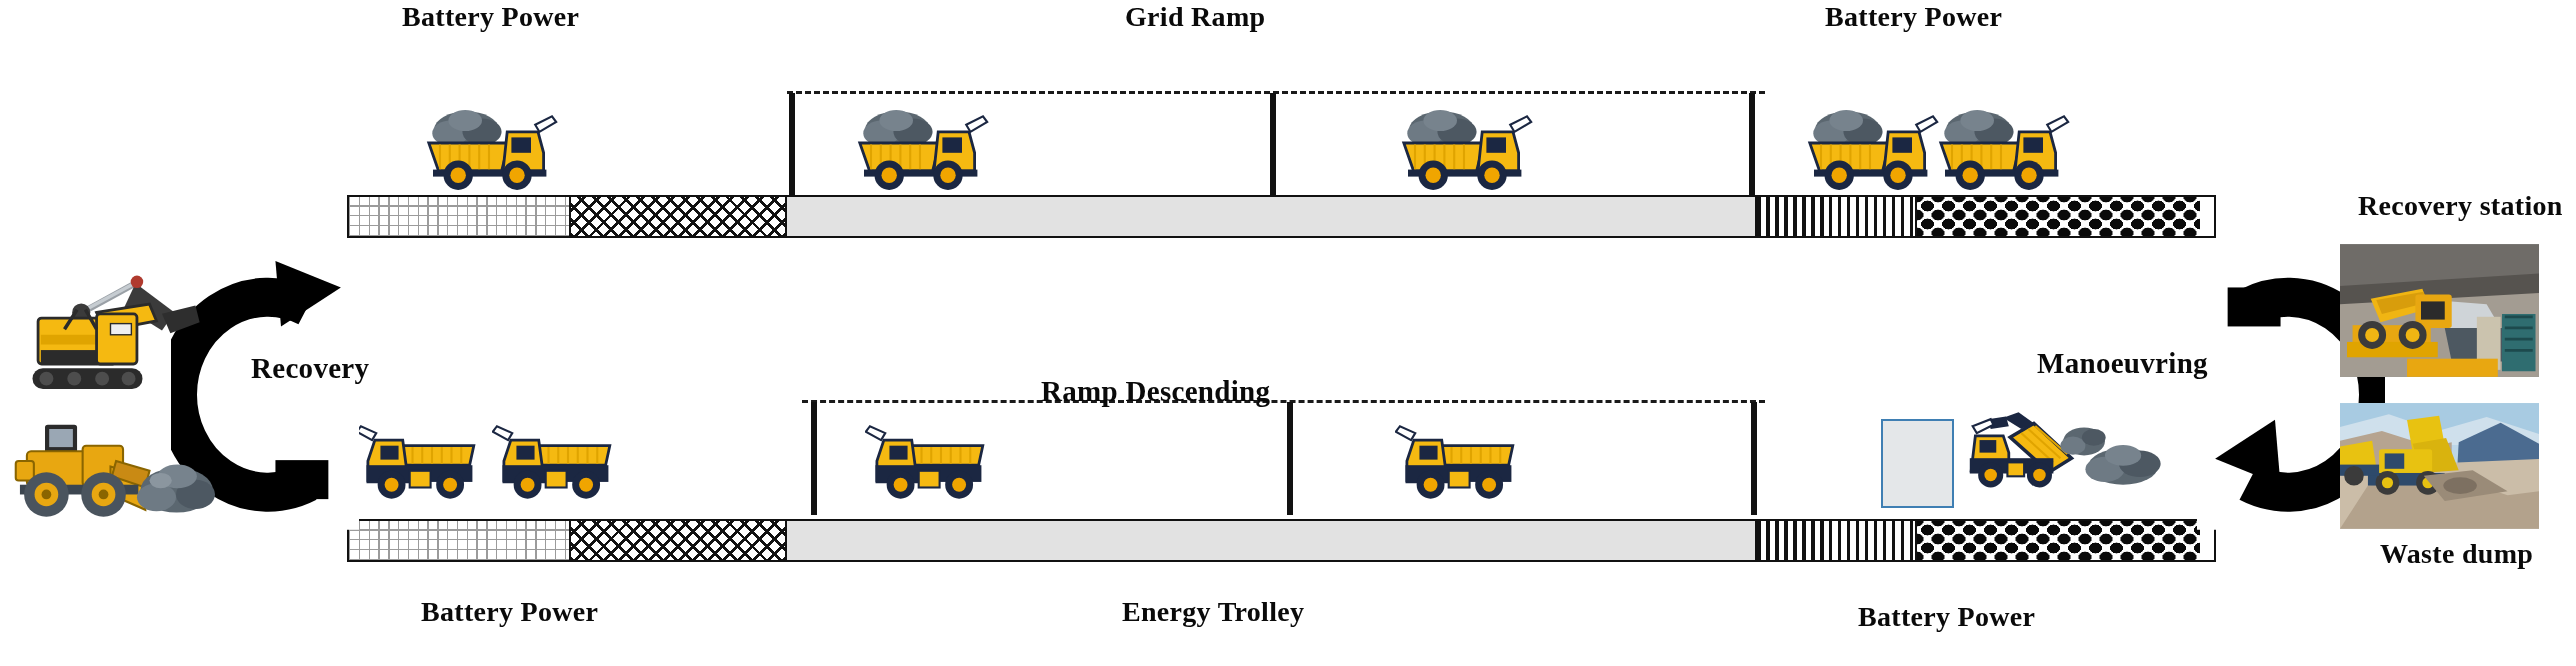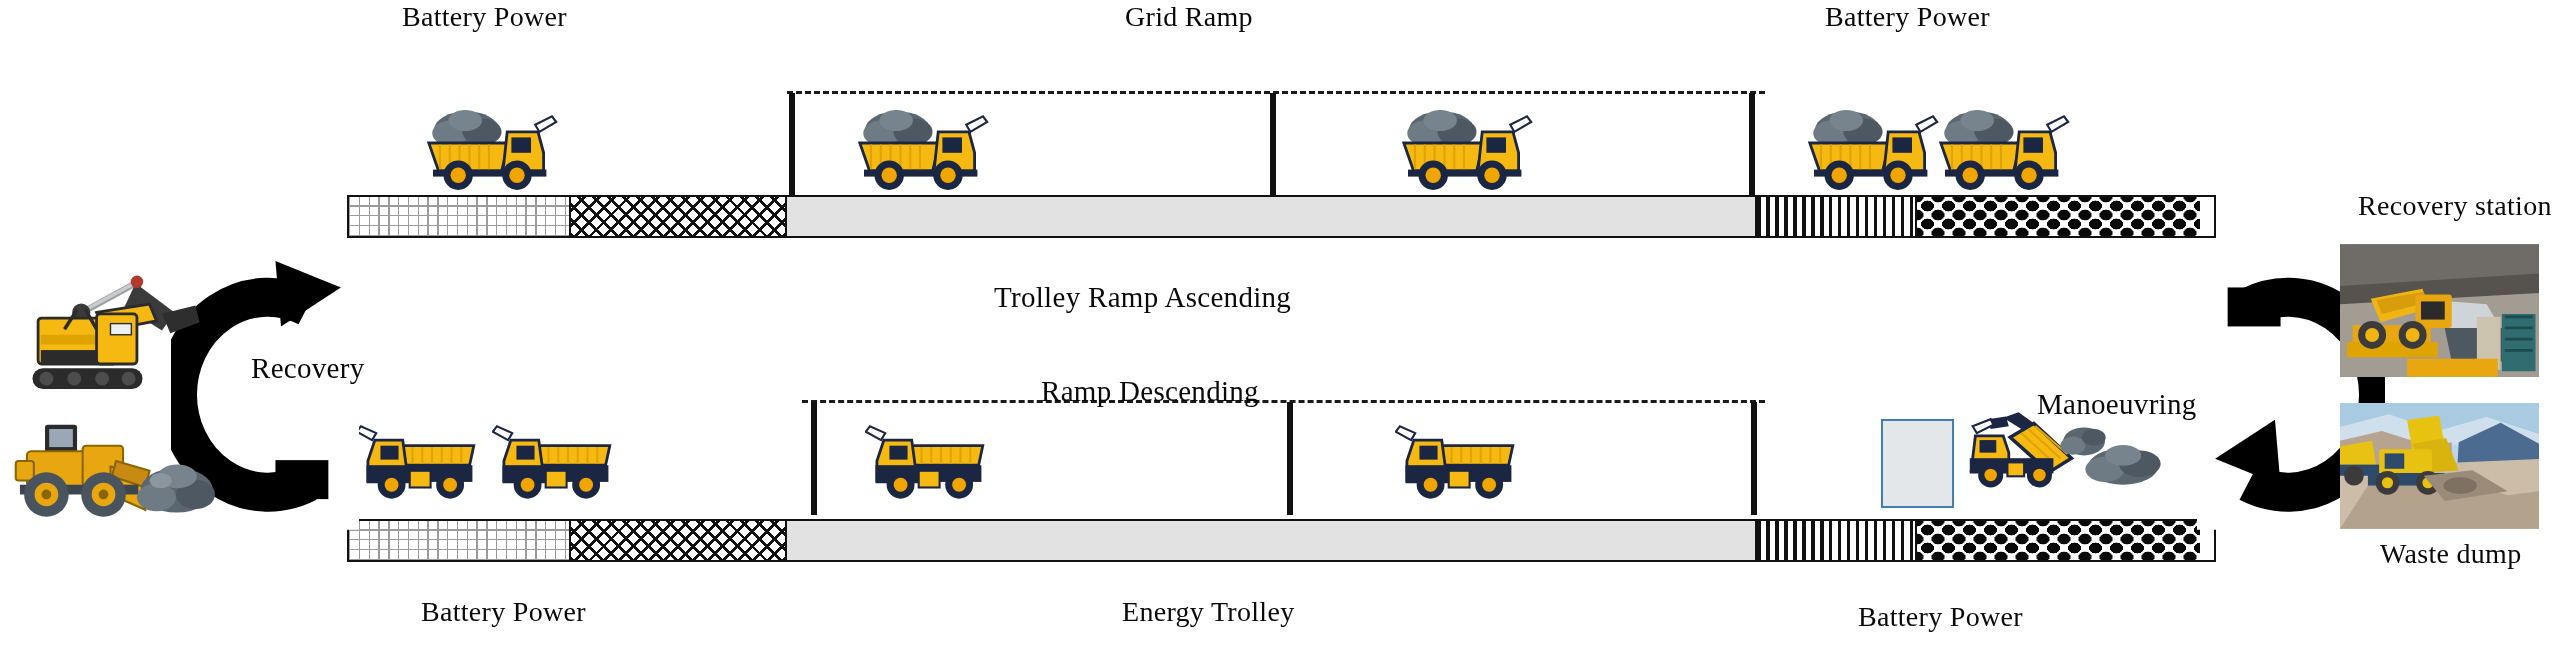--- a/index.html
+++ b/index.html
@@ -6,21 +6,21 @@
   html, body {
     width: 2576px; height: 667px;
     background: #ffffff;
     font-family: "Liberation Serif", "DejaVu Serif", serif;
     overflow: hidden;
   }
   #stage { position: relative; width: 2576px; height: 667px; }
 
   .lbl {
     position: absolute;
-    font-weight: normal;
+    font-weight: bold;
     color: #0a0a0a;
     white-space: nowrap;
     letter-spacing: 0.3px;
   }
   .lbl-xl { font-size: 28px; }
   .lbl-lg { font-size: 29px; }
 
   
   .bar {
     position: absolute;
@@ -206,21 +206,20 @@
   </svg>
 
   <div class="bar" style="left:347px; top:195px; width:1869px;">
     <div class="seg pat-grid" style="width:220px;"></div>
     <div class="seg pat-hatch" style="width:216px;"></div>
     <div class="seg pat-plain" style="width:970px;"></div>
     <div class="seg pat-vstripe" style="width:160px;"></div>
     <div class="seg pat-dots" style="width:285px;"></div>
   </div>
 
-  <div class="lbl lbl-lg" style="left:994px; top:281px;">Trolley  Ramp Ascending</div>
 
   <div class="cat-line" style="left:802px; top:400px; width:963px;"></div>
   <div class="pylon" style="left:811px; top:402px; height:113px;"></div>
   <div class="pylon" style="left:1287px; top:402px; height:113px;"></div>
   <div class="pylon" style="left:1751px; top:402px; height:113px;"></div>
 
   <div class="lbl lbl-lg" style="left:1041px; top:375px;">Ramp Descending</div>
 
   <svg class="equip" style="left:356px; top:422px;" width="129" height="85" viewBox="0 0 185 122">
     <g transform="translate(185,0) scale(-1,1)">
@@ -351,21 +350,21 @@
   <div class="lbl lbl-lg" style="left:251px; top:352px;">Recovery</div>
 
   <svg class="cyc" style="left:2197px; top:251px;" width="188" height="279" viewBox="0 0 270 400">
     <rect x="0" y="0" width="270" height="400" fill="#fff"></rect>
     <path d="M74 80
              A 130 140 0 1 1 74 332" fill="none" stroke="#000" stroke-width="56" stroke-linecap="butt"></path>
     <path d="M120 336 L26 298 L112 242 Z" fill="#000"></path>
     <rect x="44" y="52" width="76" height="56" fill="#000"></rect>
   </svg>
 
-  <div class="lbl lbl-lg" style="left:2037px; top:347px;margin-top:41px;">Manoeuvring</div>
+  <div class="lbl lbl-lg" style="left:2037px; top:347px;">Manoeuvring</div>
 
   <svg class="equip" style="left:12.6px; top:272px;" width="188" height="129" viewBox="0 0 270 185">
     <g>
       <path d="M96 60 L176 16" stroke="#9aa0a6" stroke-width="9"></path>
       <path d="M108 52 L186 10" stroke="#c6ccd1" stroke-width="5"></path>
       <path d="M176 16 L232 58 L214 84 L160 50 Z" fill="#3b3b3b"></path>
       <path d="M214 60 L262 48 L268 72 L226 88 Z" fill="#2e2e2e"></path>
       <path d="M120 58 L196 46 L206 70 L132 84 Z" fill="#f5b911" stroke="#2b2b2b" stroke-width="4"></path>
       <circle cx="98" cy="58" r="13" fill="#3b3b3b"></circle>
       <circle cx="178" cy="14" r="9" fill="#b03a2e"></circle>

